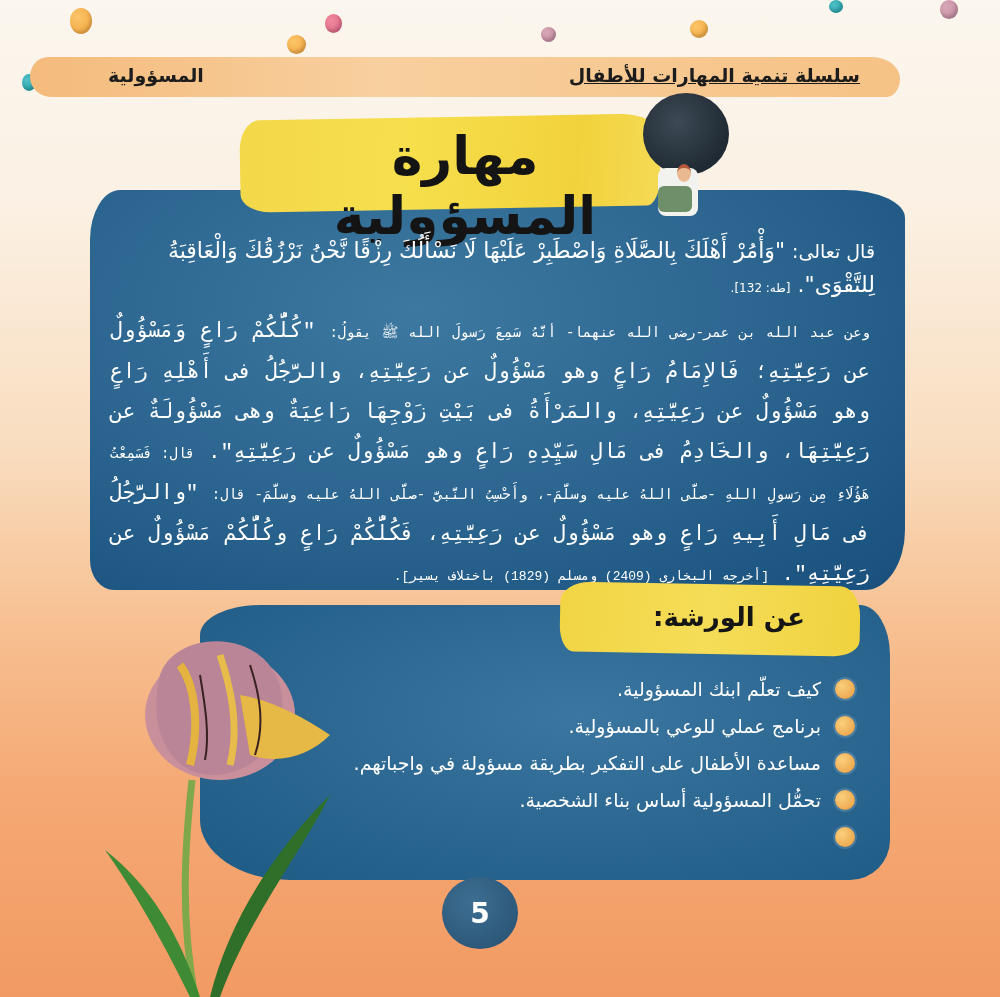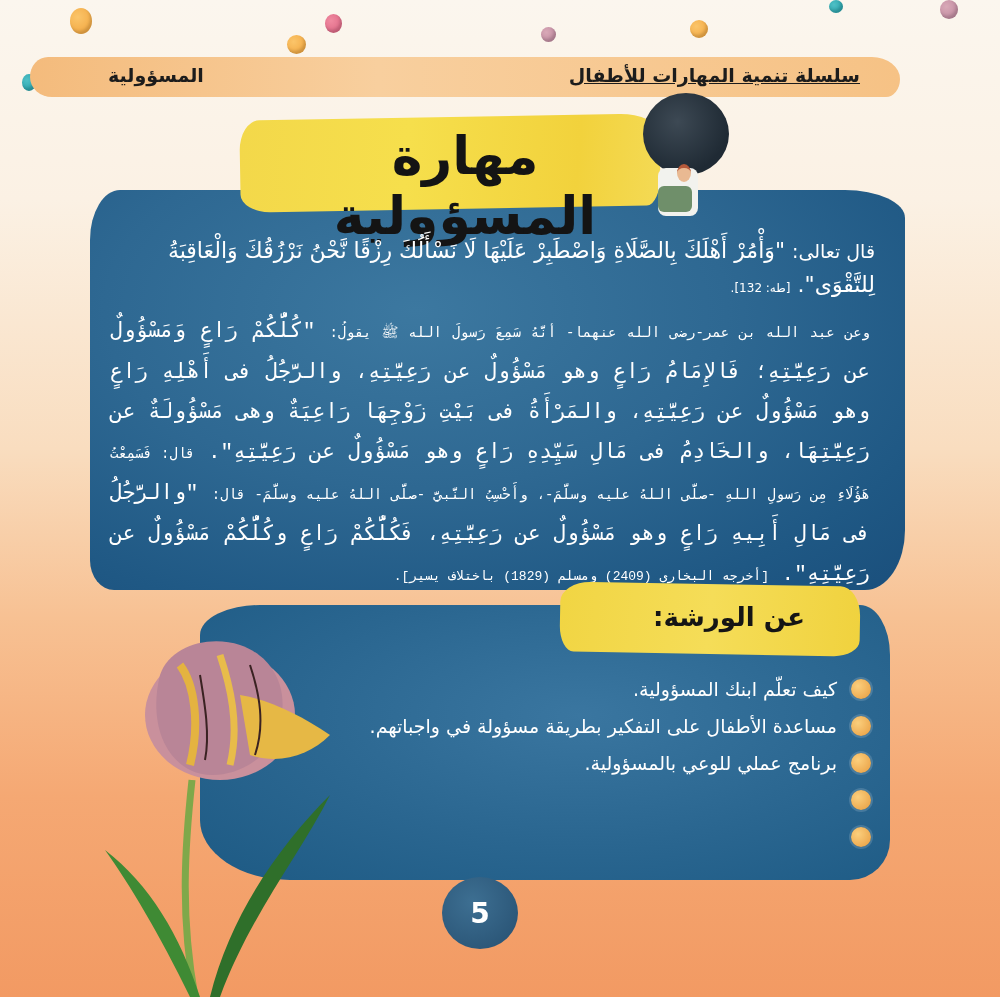--- a/index.html
+++ b/index.html
@@ -92,21 +92,21 @@
     background: linear-gradient(95deg, #f1d543, #f5dd58 50%, #f0d23e);
     border-radius: 30px 20px 26px 14px / 20px 30px 16px 26px;
     transform: rotate(1deg);
   }
   .sub-title {
     position: absolute; right: 195px; top: 596px; direction: rtl;
     font-size: 26px; font-weight: bold; color: #151515; margin-top: 6px;
   }
 
   .bullets {
-    position: absolute; right: 129px; top: 670px; width: 540px;
+    position: absolute; right: 145px; top: 670px; width: 540px;
     list-style: none; margin: 0; padding: 0; direction: rtl;
   }
   .bullets li {
     display: flex; align-items: center; height: 37px; color: #ffffff; font-size: 19px;
   }
   .bullets .ball {
     width: 20px; height: 20px; border-radius: 50%; margin-left: 14px; flex: none;
     background: radial-gradient(circle at 35% 35%, #fbcf7d, #e89c3f);
     box-shadow: 0 0 0 2px rgba(255,255,255,0.15);
   }
@@ -172,28 +172,29 @@
 <div class="sub-banner"></div>
 <div class="sub-title">عن الورشة:</div>
 
 <ul class="bullets">
   <li>
       <span class="ball"></span>
       <span>كيف تعلّم ابنك المسؤولية.</span>
     </li>
   <li>
       <span class="ball"></span>
+      <span>برنامج عملي للوعي بالمسؤولية.</span>
+    </li>
+  <li>
+      <span class="ball"></span>
       <span>مساعدة الأطفال على التفكير بطريقة مسؤولة في واجباتهم.</span>
     </li>
   <li>
       <span class="ball"></span>
-      <span>برنامج عملي للوعي بالمسؤولية.</span>
-    </li>
-  <li>
-      <span class="ball"></span>
+      <span>تحمُّل المسؤولية أساس بناء الشخصية.</span>
     </li>
   <li>
       <span class="ball"></span>
     </li>
 </ul>
 
 <svg class="tulip" viewBox="0 0 260 382">
   <path d="M92 165 C 85 230, 80 300, 95 382" stroke="#7fa84a" stroke-width="7" fill="none"></path>
   <path d="M5 235 C 30 270, 60 320, 90 382 L 100 382 C 80 320, 50 270, 5 235 Z" fill="#3f8a34"></path>
   <path d="M230 180 C 180 230, 130 300, 110 382 L 120 382 C 150 300, 200 240, 230 180 Z" fill="#2f6f2a"></path>

